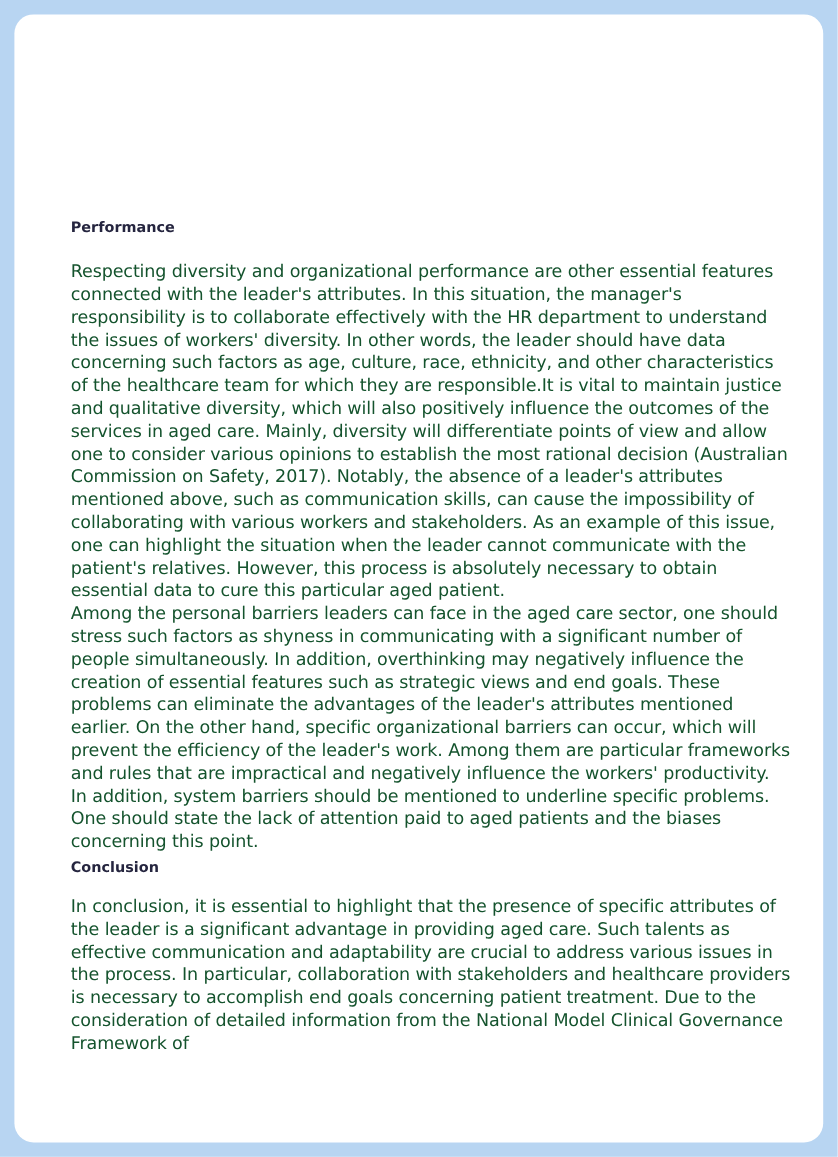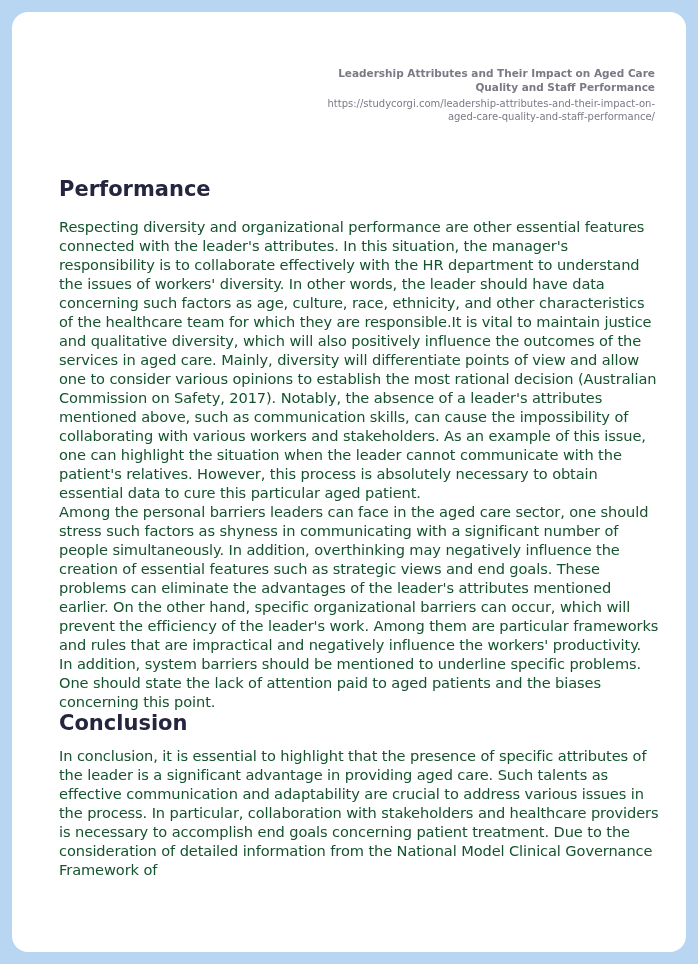--- a/index.html
+++ b/index.html
@@ -84,21 +84,21 @@
     .content {
       position: absolute;
       left: 59px;
       top: 178px;
       width: 600px;
       color: #3d3d4a;
     }
     .h2 {
       font-family: "DejaVu Sans", sans-serif;
       font-weight: bold;
-      font-size: 21px;
+      font-size: 12px;
       color: #25253f;
       margin: 0;
       line-height: 22px;
     }
     .h2.first {
       margin-bottom: 17px;
     }
     .h2.next {
       margin-top: 1px;
       margin-bottom: 12px;
@@ -112,24 +112,20 @@
       letter-spacing: -0.1px;
     }
   </style>
 </head>
 <body>
 
 <div class="card"></div>
 
 <div class="header">
 
-  <div class="doc-meta">
-    <div class="doc-title">Leadership Attributes and Their Impact on Aged Care Quality and Staff Performance</div>
-    <div class="doc-url">https://studycorgi.com/leadership-attributes-and-their-impact-on-aged-care-quality-and-staff-performance/</div>
-  </div>
 </div>
 
 <div class="content">
   <h2 class="h2 first">Performance</h2>
   <p class="para">Respecting diversity and organizational performance are other essential features connected with the leader's attributes. In this situation, the manager's responsibility is to collaborate effectively with the HR department to understand the issues of workers' diversity. In other words, the leader should have data concerning such factors as age, culture, race, ethnicity, and other characteristics of the healthcare team for which they are responsible.It is vital to maintain justice and qualitative diversity, which will also positively influence the outcomes of the services in aged care. Mainly, diversity will differentiate points of view and allow one to consider various opinions to establish the most rational decision (Australian Commission on Safety, 2017). Notably, the absence of a leader's attributes mentioned above, such as communication skills, can cause the impossibility of collaborating with various workers and stakeholders. As an example of this issue, one can highlight the situation when the leader cannot communicate with the patient's relatives. However, this process is absolutely necessary to obtain essential data to cure this particular aged patient.</p>
 
   <p class="para">Among the personal barriers leaders can face in the aged care sector, one should stress such factors as shyness in communicating with a significant number of people simultaneously. In addition, overthinking may negatively influence the creation of essential features such as strategic views and end goals. These problems can eliminate the advantages of the leader's attributes mentioned earlier. On the other hand, specific organizational barriers can occur, which will prevent the efficiency of the leader's work. Among them are particular frameworks and rules that are impractical and negatively influence the workers' productivity. In addition, system barriers should be mentioned to underline specific problems. One should state the lack of attention paid to aged patients and the biases concerning this point.</p>
 
   <h2 class="h2 next">Conclusion</h2>
   <p class="para">In conclusion, it is essential to highlight that the presence of specific attributes of the leader is a significant advantage in providing aged care. Such talents as effective communication and adaptability are crucial to address various issues in the process. In particular, collaboration with stakeholders and healthcare providers is necessary to accomplish end goals concerning patient treatment. Due to the consideration of detailed information from the National Model Clinical Governance Framework of</p>

